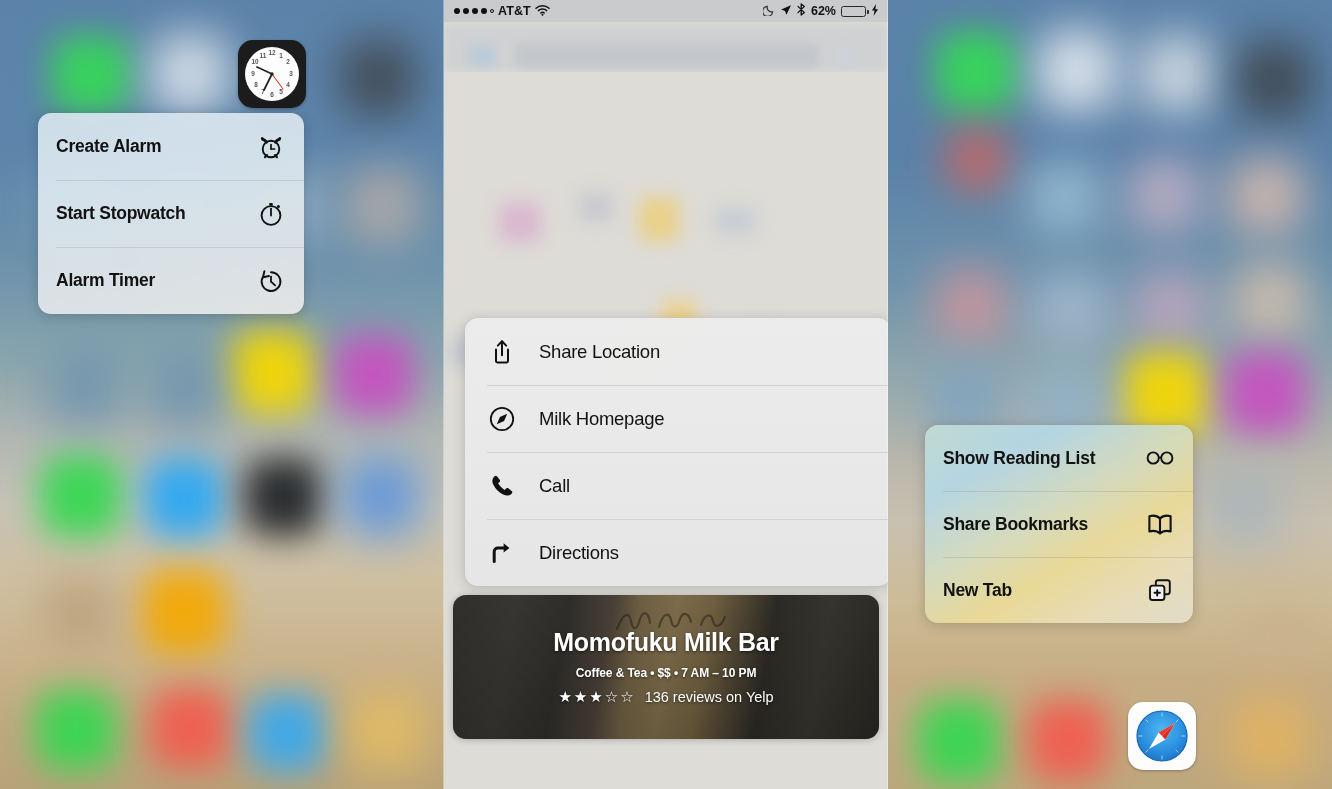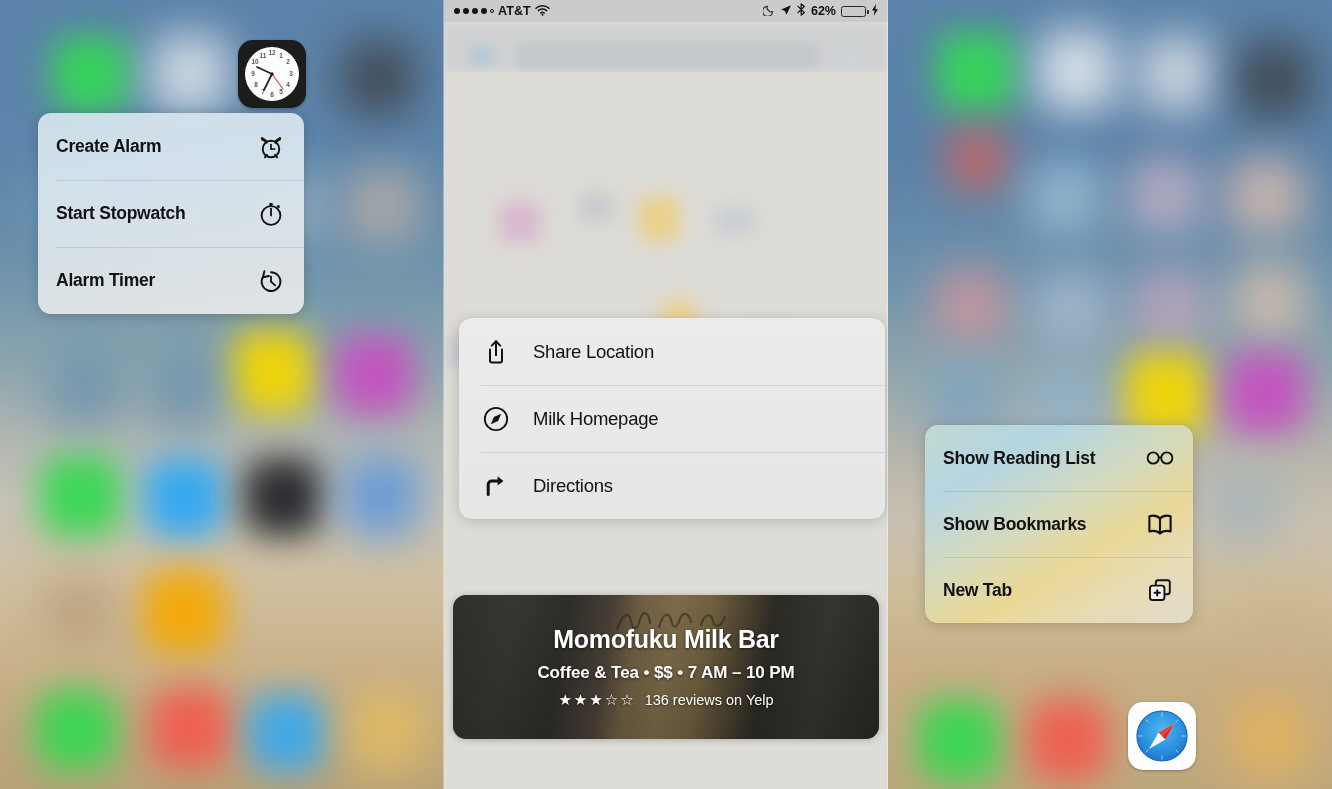--- a/index.html
+++ b/index.html
@@ -107,21 +107,21 @@
       rgba(196,222,212,.90) 0%,
       rgba(180,216,231,.90) 22%,
       rgba(214,221,192,.90) 45%,
       rgba(236,219,150,.90) 63%,
       rgba(234,222,183,.92) 80%,
       rgba(226,223,207,.93) 100%);
   }
 
   
   #maps-menu {
-    left: 15px; top: 318px; width: 426px;
+    left: 21px; top: 318px; width: 426px;
   }
   #maps-menu .qa-row {
     height: 67px; padding: 0 0 0 22px;
     justify-content: flex-start; gap: 22px;
   }
   #maps-menu .qa-row + .qa-row::before { left: 22px; }
   #maps-menu .bgfill {
     position: absolute; inset: 0; z-index: -1;
     background: linear-gradient(180deg,
       rgba(236,236,236,.965) 0%,
@@ -180,21 +180,21 @@
   }
   .rest-text {
     position: absolute; inset: 0;
     display: flex; flex-direction: column;
     align-items: center; justify-content: center;
     color: #fff; text-align: center;
     text-shadow: 0 1px 3px rgba(0,0,0,.6);
     z-index: 3;
   }
   .rest-name { font-size: 25px; font-weight: bold; letter-spacing: -.3px; margin-bottom: 9px; }
-  .rest-meta { font-size: 17px; font-weight: 600; margin-bottom: 8px; letter-spacing: -.1px; }
+  .rest-meta { font-size: 12px; font-weight: 600; margin-bottom: 8px; letter-spacing: -.1px; }
   .rest-rating { font-size: 14.5px; display: flex; align-items: center; gap: 9px; }
   .stars { letter-spacing: 2px; font-size: 15px; }
 
   
   .statusbar {
     position: absolute; left: 0; right: 0; top: 0; height: 22px;
     background: #c9cbcd;
     display: flex; align-items: center;
     z-index: 20;
     font-size: 12.5px; font-weight: bold; color: #111;
@@ -361,20 +361,28 @@
       <div class="qa-row">
         <span class="qa-ico">
           <svg width="30" height="30" viewBox="0 0 30 30">
             <circle cx="15" cy="15" r="11.2" fill="none" stroke="#111" stroke-width="1.8"></circle>
             <path d="M20.2 9.8 L12.9 12.9 L9.8 20.2 L17.1 17.1 Z" fill="#111"></path>
           </svg>
         </span>
         <span class="qa-label">Milk Homepage</span>
       </div>
 
+      <div class="qa-row">
+        <span class="qa-ico">
+          <svg width="30" height="30" viewBox="0 0 30 30">
+            <path d="M7.6 5.2 C5.4 7.2 4.6 10 6.4 13.8 C8.4 18 12 21.6 16.2 23.6 C20 25.4 22.8 24.6 24.8 22.4 C25.6 21.5 25.5 20.6 24.6 19.9 L21.3 17.3 C20.5 16.7 19.6 16.8 19 17.5 L17.8 18.9 C15.6 17.7 12.3 14.4 11.1 12.2 L12.5 11 C13.2 10.4 13.3 9.5 12.7 8.7 L10.1 5.4 C9.4 4.5 8.5 4.4 7.6 5.2 Z" fill="#111"></path>
+          </svg>
+        </span>
+        <span class="qa-label">Call</span>
+      </div>
 
       <div class="qa-row">
         <span class="qa-ico">
           <svg width="30" height="30" viewBox="0 0 30 30">
             <path d="M7.2 23.5 L7.2 13.5 a3.6 3.6 0 0 1 3.6 -3.6 L19.6 9.9" fill="none" stroke="#111" stroke-width="3" stroke-linecap="round" stroke-linejoin="round"></path>
             <path d="M16.6 5.2 L22.4 9.9 L16.6 14.6 Z" fill="#111"></path>
           </svg>
         </span>
         <span class="qa-label">Directions</span>
       </div>
@@ -478,21 +486,21 @@
         <span class="qa-ico">
           <svg width="30" height="22" viewBox="0 0 30 22">
             <circle cx="8.2" cy="11" r="5.6" fill="none" stroke="#111" stroke-width="1.9"></circle>
             <circle cx="21.8" cy="11" r="5.6" fill="none" stroke="#111" stroke-width="1.9"></circle>
             <line x1="13.8" y1="10.4" x2="16.2" y2="10.4" stroke="#111" stroke-width="1.9"></line>
           </svg>
         </span>
       </div>
 
       <div class="qa-row">
-        <span class="qa-label">Show Bookmarks</span>
+        <span class="qa-label">Share Bookmarks</span>
         <span class="qa-ico">
           <svg width="28" height="26" viewBox="0 0 28 26">
             <path d="M14 7.5 C11.4 4.8 7.2 4.2 3.4 5.2 L3.4 20.4 C7.2 19.4 11.4 20 14 22.6
                      C16.6 20 20.8 19.4 24.6 20.4 L24.6 5.2 C20.8 4.2 16.6 4.8 14 7.5 Z" fill="none" stroke="#111" stroke-width="2.1" stroke-linejoin="round"></path>
             <line x1="14" y1="7.5" x2="14" y2="22.6" stroke="#111" stroke-width="2.1"></line>
           </svg>
         </span>
       </div>
 
 

